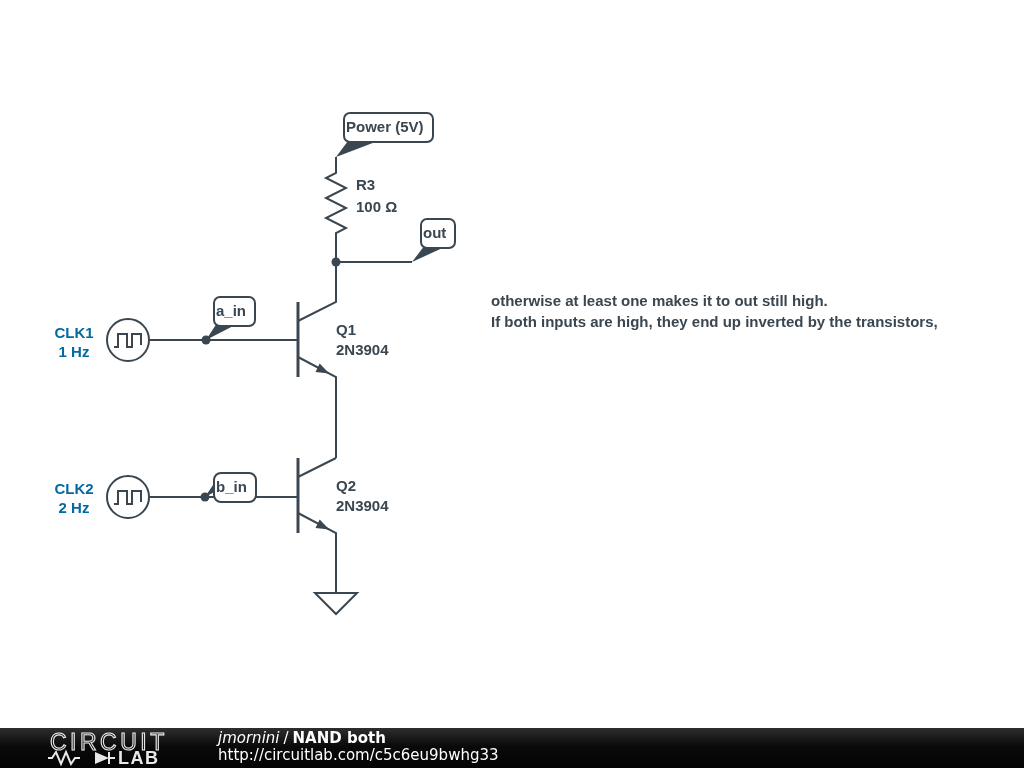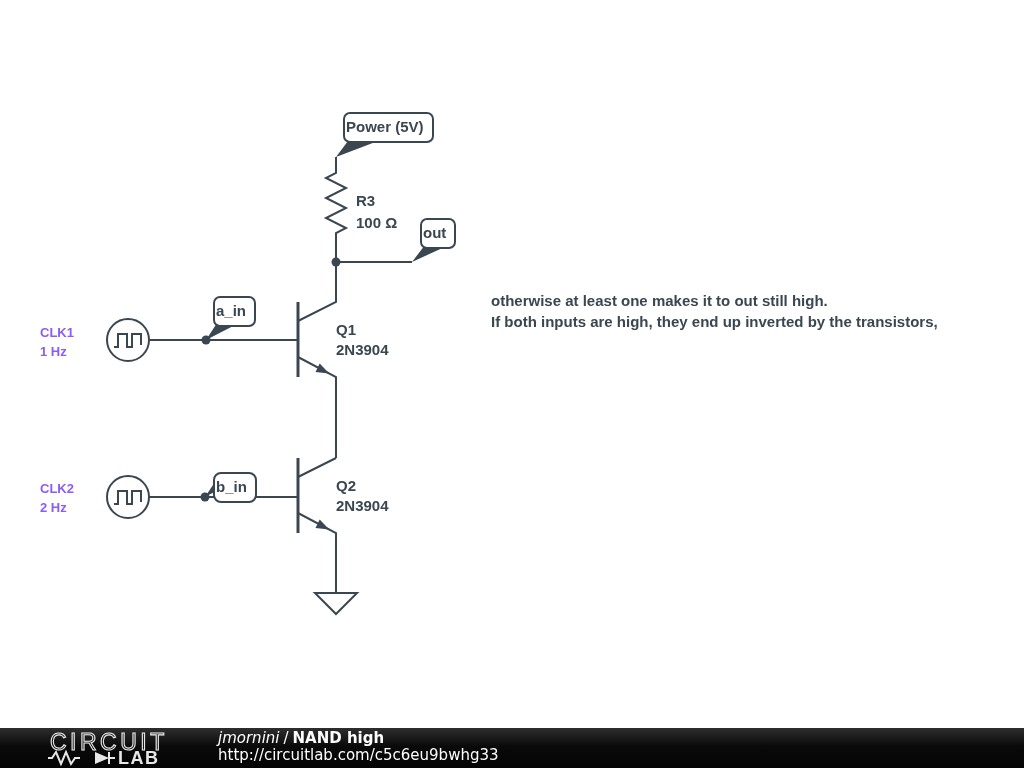--- a/index.html
+++ b/index.html
@@ -15,22 +15,22 @@
     position:absolute; box-sizing:border-box;
     border:2px solid #3a4650; border-radius:7px; background:#ffffff;
     color:#3a4650; font-weight:bold; font-size:15px; line-height:20px;
     padding:3px 8px 4px 1px; white-space:nowrap; z-index:3;
   }
   .part-label {
     position:absolute; color:#3a4650; font-weight:bold; font-size:15px;
     line-height:20px; white-space:nowrap; z-index:2;
   }
   .src-label {
-    position:absolute; color:#8b5cf6; font-weight:bold; font-size:13px;
-    line-height:19px; width:68px; text-align:left; white-space:nowrap; z-index:2;
+    position:absolute; color:#0369a1; font-weight:bold; font-size:15px;
+    line-height:19px; width:68px; text-align:center; white-space:nowrap; z-index:2;
   }
   .r3-label { line-height:22px; }
   .annotation {
     position:absolute; left:491px; top:290px;
     color:#3a4650; font-weight:bold; font-size:15px; line-height:21px;
     white-space:nowrap; z-index:2;
   }
 
   #footer {
     position:absolute; left:0; top:728px; width:1024px; height:52px;
@@ -99,21 +99,21 @@
       <polygon points="217,323 239,323 206,340"></polygon>
       <polygon points="217,479 239,479 205,497"></polygon>
     </g>
   </svg>
 
   <div class="callout" style="left:343px; top:112px;">Power (5V)</div>
   <div class="callout" style="left:420px; top:218px;">out</div>
   <div class="callout" style="left:213px; top:296px;">a_in</div>
   <div class="callout" style="left:213px; top:472px;border-radius:8px;">b_in</div>
 
-  <div class="part-label r3-label" style="left:356px; top:190px;">
+  <div class="part-label r3-label" style="left:356px; top:174px;">
     <div>R3</div>
     <div>100 Ω</div>
   </div>
   <div class="part-label" style="left:336px; top:320px;">
     <div>Q1</div>
     <div>2N3904</div>
   </div>
   <div class="part-label" style="left:336px; top:476px;">
     <div>Q2</div>
     <div>2N3904</div>
@@ -138,16 +138,16 @@
     <text x="14" y="20" font-family="Liberation Sans, sans-serif" font-size="23" letter-spacing="3.5" fill="none" stroke="#e8e8e8" stroke-width="1.1">CIRCUIT</text>
     <g stroke="#e8e8e8" stroke-width="2" fill="none">
       <path d="M12,28 h4 l4,-6 5,12 5,-12 5,12 4,-6 h5"></path>
       <path d="M73,22 V34"></path>
       <path d="M73,28 h6"></path>
     </g>
     <polygon points="59,22 59,34 73,28" fill="#e8e8e8" stroke="none"></polygon>
     <text x="82" y="34" font-family="Liberation Sans, sans-serif" font-size="18" font-weight="bold" letter-spacing="1.5" fill="#e8e8e8">LAB</text>
   </svg>
   <div class="footer-text">
-    <span class="footer-author">jmornini</span><span class="footer-sep">/</span><span class="footer-title">NAND high</span>
+    <span class="footer-author">jmornini</span><span class="footer-sep">/</span><span class="footer-title">NAND both</span>
     <span class="footer-url">http://circuitlab.com/c5c6eu9bwhg33</span>
   </div>
 </div>
 
 </body></html>

